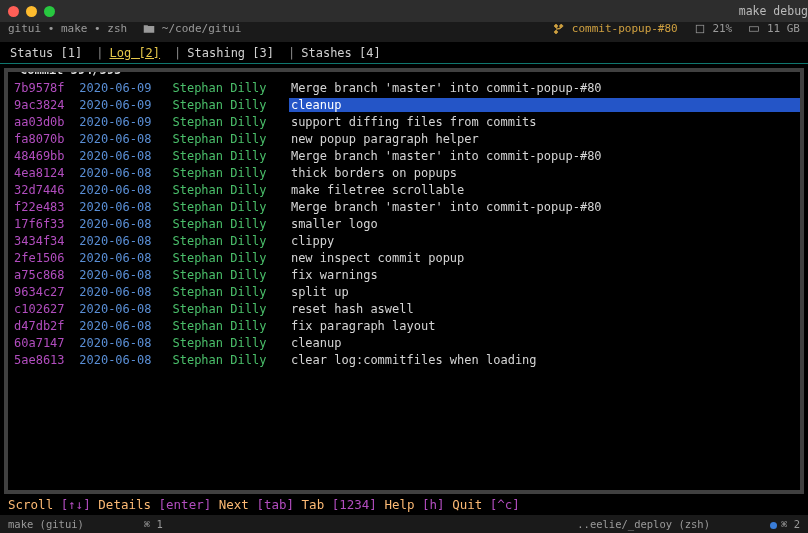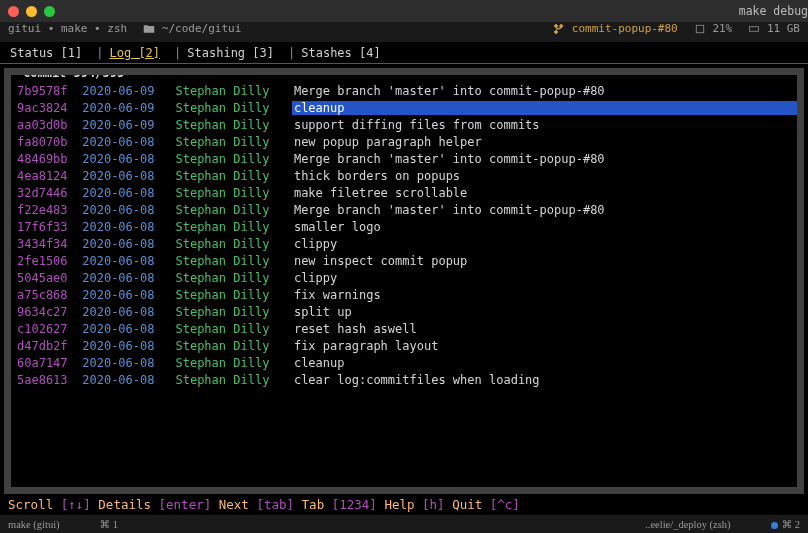--- a/index.html
+++ b/index.html
@@ -55,21 +55,21 @@
     color: #d0d0d0;
   }
   .tab { margin-right: 8px; }
   .tab.active { color: #e6c84a; text-decoration: underline; }
   .sep { color: #888; margin: 0 6px; }
 
   
   .panel {
     flex: 1;
     margin: 4px 4px 0 4px;
-    border: 7px solid #404040;
+    border: 4px solid #404040;
     position: relative;
     padding: 4px 6px;
     overflow: hidden;
   }
   .panel-title {
     position: absolute;
     top: -9px;
     left: 8px;
     background: #000;
     padding: 0 4px;
@@ -99,22 +99,21 @@
 
   
   .bottombar {
     height: 18px;
     background: #1a1a1a;
     display: flex;
     align-items: center;
     font-size: 10.5px;
     color: #9a9a9a;
     padding: 0 8px;
-    gap: 40px;
-    font-family: Liberation Serif, serif;
+    gap: 60px;
   }
   .bottombar .spacer { flex: 1; }
   .bdot { width: 7px; height: 7px; border-radius: 50%; background: #3a7dd8; display: inline-block; margin-right: 4px; vertical-align: middle; }
 </style>
 </head>
 <body>
 
 <div class="titlebar">
   <div class="traffic">
     <div class="dot red"></div>
@@ -170,21 +169,20 @@
       <div class="row selected"><span class="hash">9ac3824</span> <span class="date">2020-06-09</span> <span class="author">Stephan Dilly</span>  <span class="msg">cleanup</span></div>
       <div class="row"><span class="hash">aa03d0b</span> <span class="date">2020-06-09</span> <span class="author">Stephan Dilly</span>  <span class="msg">support diffing files from commits</span></div>
       <div class="row"><span class="hash">fa8070b</span> <span class="date">2020-06-08</span> <span class="author">Stephan Dilly</span>  <span class="msg">new popup paragraph helper</span></div>
       <div class="row"><span class="hash">48469bb</span> <span class="date">2020-06-08</span> <span class="author">Stephan Dilly</span>  <span class="msg">Merge branch 'master' into commit-popup-#80</span></div>
       <div class="row"><span class="hash">4ea8124</span> <span class="date">2020-06-08</span> <span class="author">Stephan Dilly</span>  <span class="msg">thick borders on popups</span></div>
       <div class="row"><span class="hash">32d7446</span> <span class="date">2020-06-08</span> <span class="author">Stephan Dilly</span>  <span class="msg">make filetree scrollable</span></div>
       <div class="row"><span class="hash">f22e483</span> <span class="date">2020-06-08</span> <span class="author">Stephan Dilly</span>  <span class="msg">Merge branch 'master' into commit-popup-#80</span></div>
       <div class="row"><span class="hash">17f6f33</span> <span class="date">2020-06-08</span> <span class="author">Stephan Dilly</span>  <span class="msg">smaller logo</span></div>
       <div class="row"><span class="hash">3434f34</span> <span class="date">2020-06-08</span> <span class="author">Stephan Dilly</span>  <span class="msg">clippy</span></div>
       <div class="row"><span class="hash">2fe1506</span> <span class="date">2020-06-08</span> <span class="author">Stephan Dilly</span>  <span class="msg">new inspect commit popup</span></div>
-      <div class="row"><span class="hash">5045ae0</span> <span class="date">2020-06-08</span> <span class="author">Stephan Dilly</span>  <span class="msg">clippy</span></div>
       <div class="row"><span class="hash">a75c868</span> <span class="date">2020-06-08</span> <span class="author">Stephan Dilly</span>  <span class="msg">fix warnings</span></div>
       <div class="row"><span class="hash">9634c27</span> <span class="date">2020-06-08</span> <span class="author">Stephan Dilly</span>  <span class="msg">split up</span></div>
       <div class="row"><span class="hash">c102627</span> <span class="date">2020-06-08</span> <span class="author">Stephan Dilly</span>  <span class="msg">reset hash aswell</span></div>
       <div class="row"><span class="hash">d47db2f</span> <span class="date">2020-06-08</span> <span class="author">Stephan Dilly</span>  <span class="msg">fix paragraph layout</span></div>
       <div class="row"><span class="hash">60a7147</span> <span class="date">2020-06-08</span> <span class="author">Stephan Dilly</span>  <span class="msg">cleanup</span></div>
       <div class="row"><span class="hash">5ae8613</span> <span class="date">2020-06-08</span> <span class="author">Stephan Dilly</span>  <span class="msg">clear log:commitfiles when loading</span></div>
     </div>
 </div>
 
 <div class="hints" id="hints"><span class="cmd-label">Scroll</span> <span class="cmd-key">[↑↓]</span> <span class="cmd-label">Details</span> <span class="cmd-key">[enter]</span> <span class="cmd-label">Next</span> <span class="cmd-key">[tab]</span> <span class="cmd-label">Tab</span> <span class="cmd-key">[1234]</span> <span class="cmd-label">Help</span> <span class="cmd-key">[h]</span> <span class="cmd-label">Quit</span> <span class="cmd-key">[^c]</span></div>

